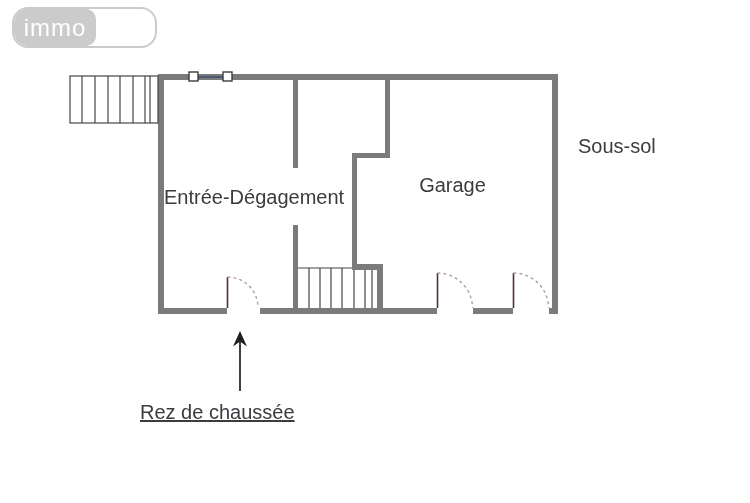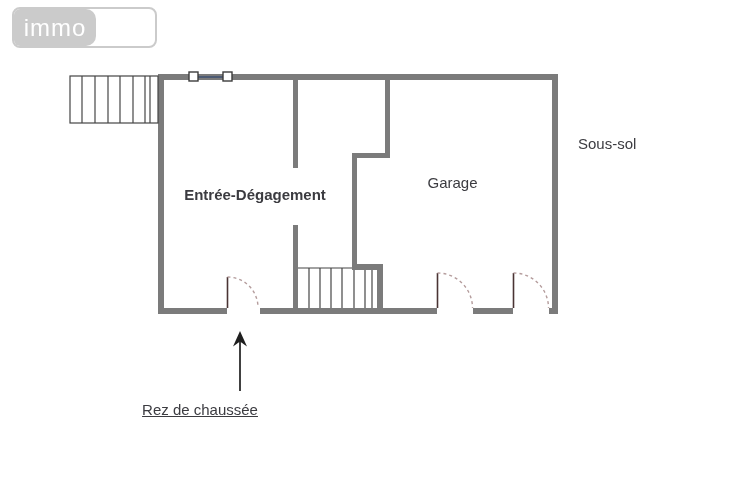--- a/index.html
+++ b/index.html
@@ -8,21 +8,21 @@
     width:750px;height:503px;
     background:#ffffff;
     font-family:"Liberation Sans", sans-serif;
     overflow:hidden;
   }
   
   .logo{
     position:absolute;left:12px;top:7px;
     width:141px;height:37px;
     border:2px solid var(--logo-gray);
-    border-radius:8px;
+    border-radius:16px;
     background:#ffffff;
     display:flex;overflow:hidden;flex-direction:column;
   }
   .logo-immo{
     width:82px;height:100%;
     background:var(--logo-gray);
     border-radius:0 10px 10px 0;
     color:#ffffff;
     display:flex;align-items:center;justify-content:center;
     font-size:24px;letter-spacing:1px;
@@ -39,21 +39,21 @@
   .door-leaf{stroke:var(--door-leaf-color);stroke-width:1.6;fill:none;}
   .door-arc{stroke:var(--door-arc-color);stroke-width:1.4;stroke-dasharray:3 3;fill:none;}
   .window-line{stroke:var(--window-color);stroke-width:1.5;}
   .window-box{fill:#ffffff;stroke:#3c3c3c;stroke-width:1.4;}
   .arrow-line{stroke:var(--arrow-color);stroke-width:1.7;}
   .arrow-head{fill:var(--arrow-color);}
   
   .label{
     position:absolute;
     color:var(--text-color);
-    font-size:15px;
+    font-size:20px;
     white-space:nowrap;
   }
   .centered{text-align:center;}
 </style>
 </head>
 <body>
 
 <div id="canvas">
 
   <div class="logo">
@@ -122,21 +122,21 @@
       <line class="door-leaf" x1="513.5" y1="308" x2="513.5" y2="273"></line>
       <path class="door-arc" d="M513.5 273 A35 35 0 0 1 548.5 308"></path>
     </g>
 
     <g>
       <line class="arrow-line" x1="240" y1="391" x2="240" y2="341"></line>
       <path class="arrow-head" d="M240 331 L233 346.5 L240 341.5 L247 346.5 Z"></path>
     </g>
   </svg>
 
-  <div class="label centered" style="left:170px;top:186px;width:170px;font-weight:bold;">Entrée-Dégagement</div>
+  <div class="label centered" style="left:164px;top:186px;width:170px;">Entrée-Dégagement</div>
 
   <div class="label centered" style="left:410px;top:174px;width:85px;">Garage</div>
 
   <div class="label" style="left:578px;top:135px;">Sous-sol</div>
 
   <div class="label centered" style="left:140px;top:401px;width:120px;text-decoration:underline;">Rez de chaussée</div>
 
 </div>
 
 </body></html>

